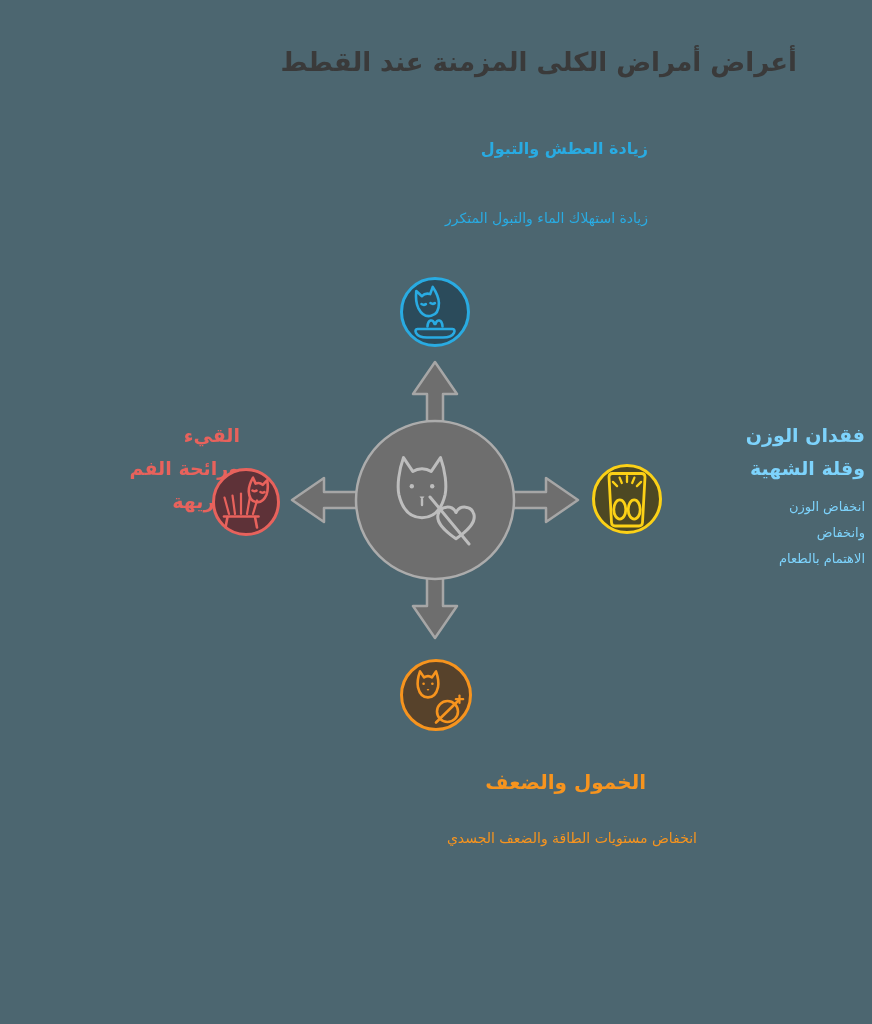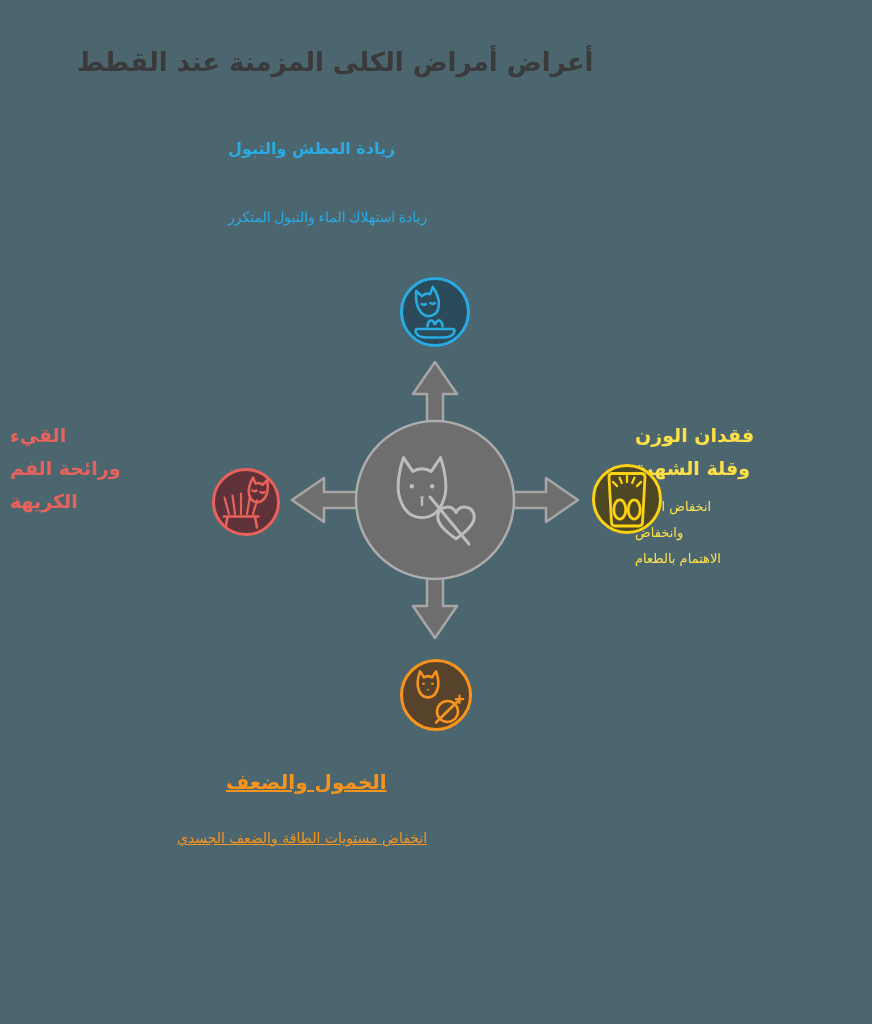--- a/index.html
+++ b/index.html
@@ -7,35 +7,35 @@
     position:relative;
     width:872px;
     height:1024px;
     background:#4C6670;
     overflow:hidden;
     font-family:"DejaVu Sans", sans-serif;
   }
   .txt{
     position:absolute;
     transform:translateX(-50%);
-    text-align:left;
+    text-align:right;
     direction:rtl;
     white-space:pre-line;
     line-height:1.45;
   }
   .title{
     left:437px; top:44px; width:720px;
     font-size:26px; font-weight:bold; color:#3A3A3A;
   }
   .c-blue{color:#29ABE2;}
-  .c-yellow{color:#fde047;}
+  .c-yellow{color:#7dd3fc;}
   .c-red{color:#E8625C;}
-  .c-orange{color:#F7941E;text-decoration:underline;}
+  .c-orange{color:#F7941E;}
   .h-top   {left:438px; top:137px; width:420px; font-size:16px; font-weight:bold;}
-  .d-top   {left:438px; top:208px; width:420px; font-size:14px;font-family:Liberation Serif, serif;}
+  .d-top   {left:438px; top:208px; width:420px; font-size:14px;}
   .h-right {left:750px; top:419px; width:230px; font-size:19px; font-weight:bold; line-height:33px;}
   .d-right {left:750px; top:494px; width:230px; font-size:13px; line-height:26px;}
   .h-left  {left:125px; top:419px; width:230px; font-size:19px; font-weight:bold; line-height:33px;}
   .d-left  {left:129px; top:525px; width:230px; font-size:13px; line-height:27px;}
   .h-bottom{left:436px; top:768px; width:420px; font-size:20px; font-weight:bold;}
   .d-bottom{left:437px; top:828px; width:520px; font-size:14px;}
   .node{
     position:absolute;
     border-radius:50%;
     box-sizing:border-box;

